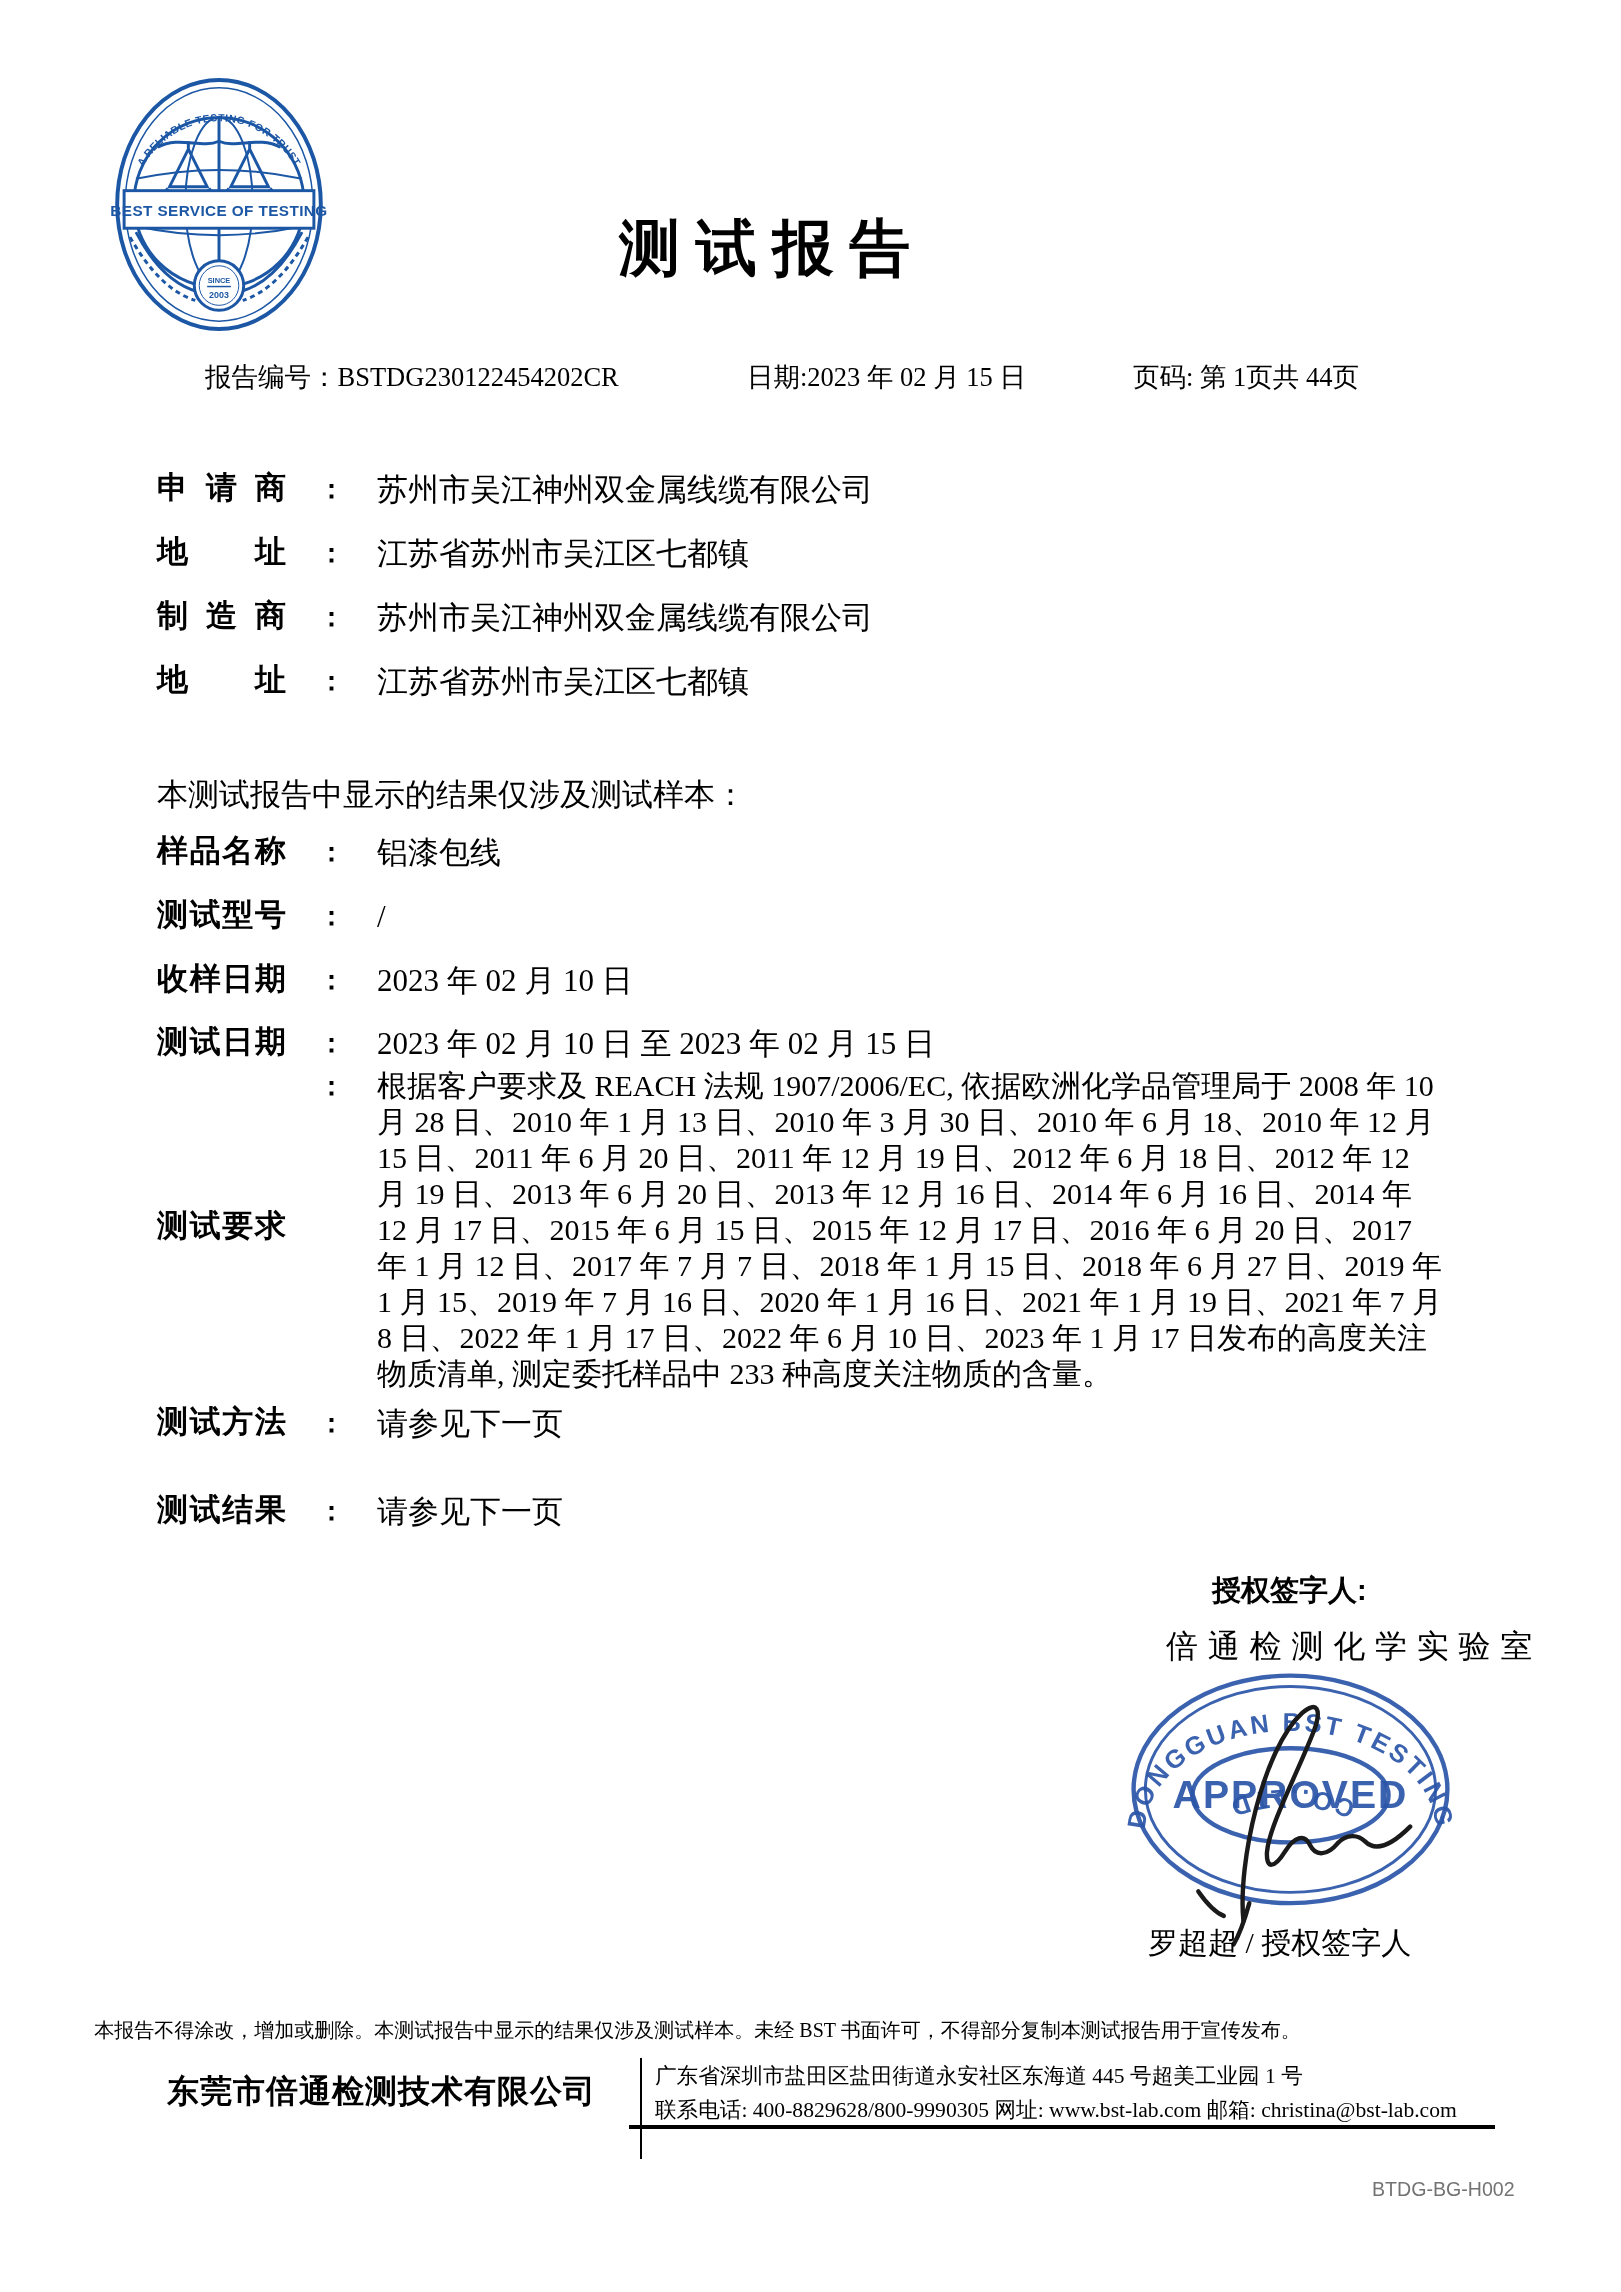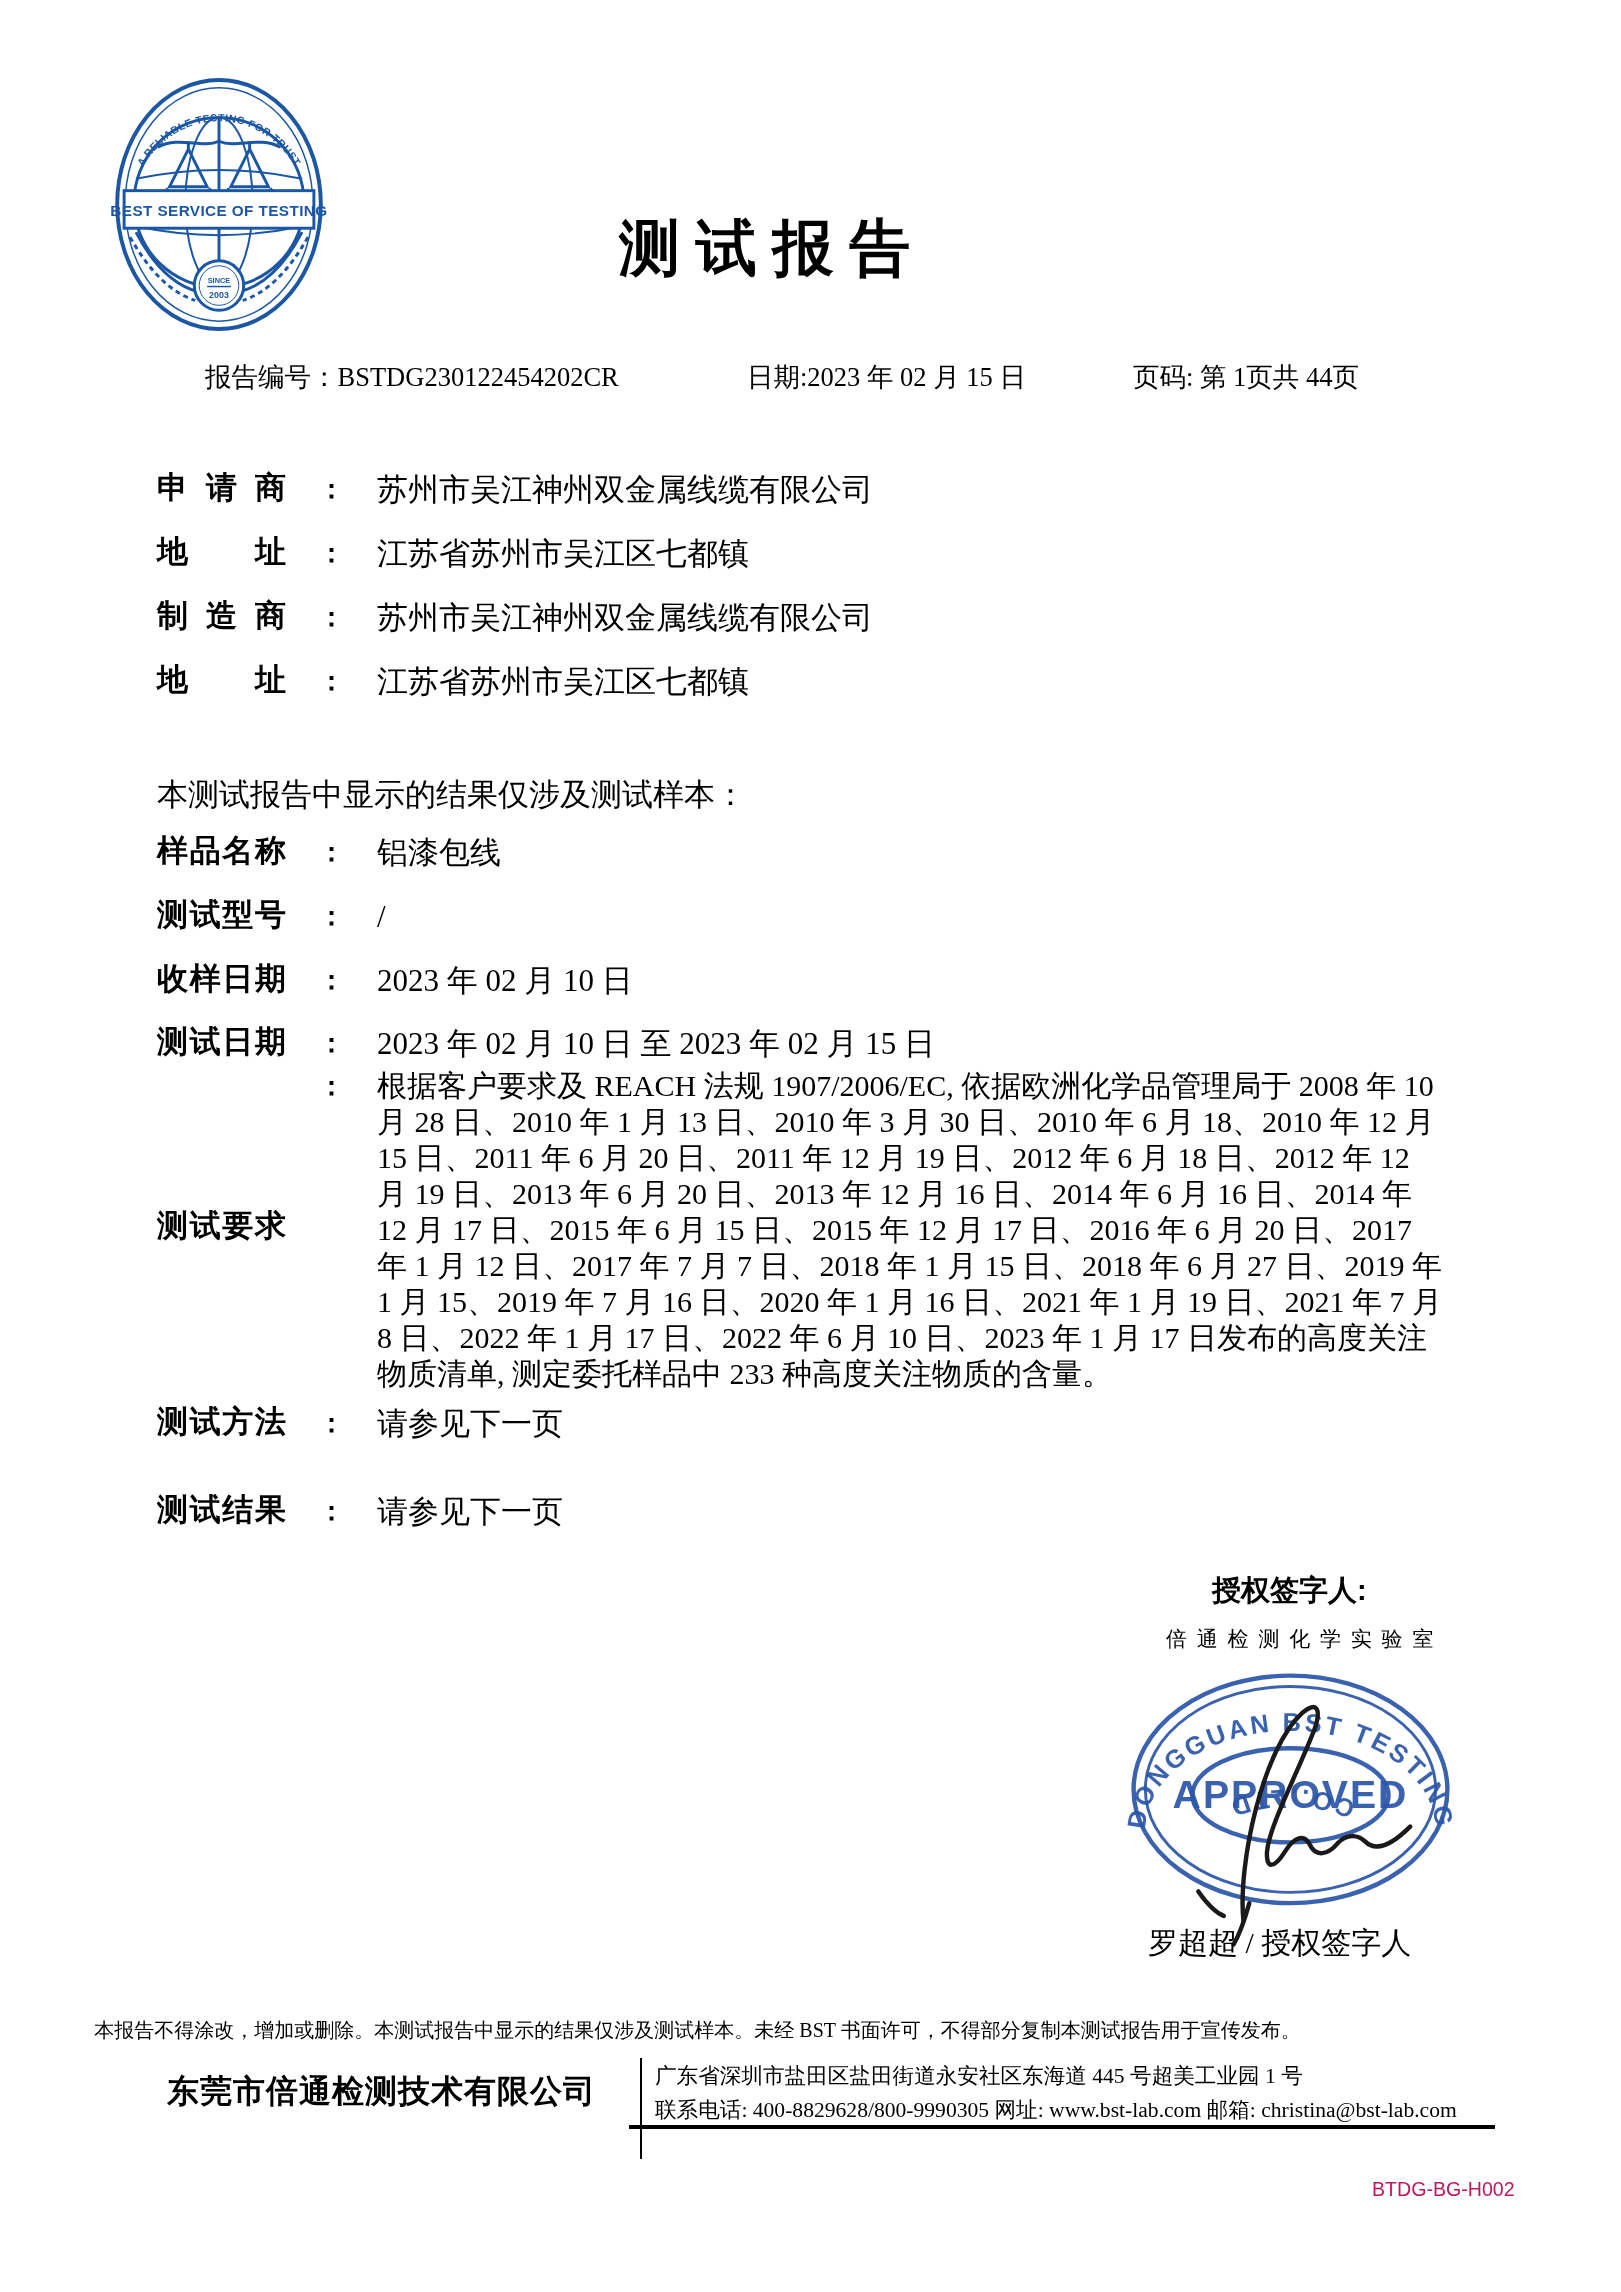--- a/index.html
+++ b/index.html
@@ -26,21 +26,21 @@
     font-size:61px;font-weight:700;letter-spacing:15.7px;
   }
   .para{line-height:36px;font-size:30px;}
   .smallserif{font-size:21.6px;}
   .sig-label{font-family:"Liberation Sans","DejaVu Sans",sans-serif;font-weight:700;font-size:29px;}
   .company{
     font-family:"Liberation Sans","DejaVu Sans",sans-serif;font-weight:700;font-size:32px;letter-spacing:1px;
   }
   .vline{width:2px;background:#000;}
   .hline{height:3.9px;background:#000;}
-  .formcode{font-family:"Liberation Sans","DejaVu Sans",sans-serif;font-size:19.6px;color:#be185d;}
+  .formcode{font-family:"Liberation Sans","DejaVu Sans",sans-serif;font-size:19.6px;color:#737373;}
   svg{overflow:visible;}
 </style>
 </head>
 <body>
 
 <div class="page">
 
   <div class="abs" style="left:110px;top:76px;width:218px;height:257px;">
     <svg width="218" height="257" viewBox="0 0 220 260">
       <g stroke="#1c57a5" fill="none">
@@ -124,21 +124,21 @@
   </div>
 
   <div class="abs row" style="top:1404px;">
     <span class="lbl">测试方法</span><span class="colon">：</span><span class="val">请参见下一页</span>
   </div>
   <div class="abs row" style="top:1492px;">
     <span class="lbl">测试结果</span><span class="colon">：</span><span class="val">请参见下一页</span>
   </div>
 
   <div class="abs sig-label" style="left:1212px;top:1571px;text-align:right;">授权签字人:</div>
-  <div class="abs" style="left:1166px;top:1625px;font-size:21px;letter-spacing:9.8px;text-align:right;">倍通检测化学实验室</div>
+  <div class="abs" style="left:1166px;top:1625px;font-size:32px;letter-spacing:9.8px;text-align:right;">倍通检测化学实验室</div>
 
   <div class="abs" style="left:1113px;top:1658px;width:355px;height:304px;">
     <svg width="355" height="304" viewBox="0 0 360 310">
       <g stroke="#2b55a8" fill="none" opacity="0.92">
         <ellipse cx="180" cy="134" rx="160" ry="116" stroke-width="4.5"></ellipse>
         <ellipse cx="180" cy="134" rx="148" ry="105" stroke-width="3"></ellipse>
         <ellipse cx="180" cy="140" rx="100" ry="48" stroke-width="4.5"></ellipse>
       </g>
       <path id="stampTop" d="M 32,176 A 128,88 0 1 1 328,176" fill="none"></path>
       <path id="stampBot" d="M 296,196 A 118,76 0 0 0 64,196" fill="none"></path>

